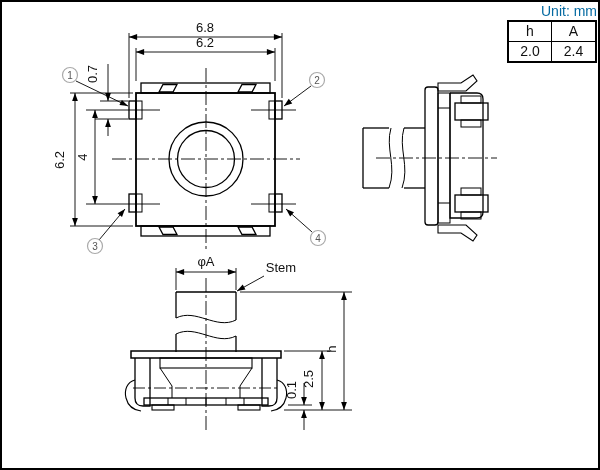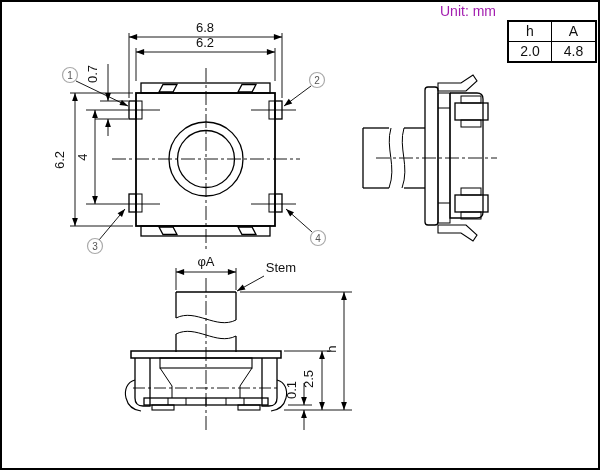--- a/index.html
+++ b/index.html
@@ -2,22 +2,22 @@
 <html><head>
 <meta charset="utf-8">
 <style>
   html,body{margin:0;padding:0;background:#fff;}
   #stage{position:relative;width:600px;height:470px;background:#ffffff;overflow:hidden;
          font-family:"Liberation Sans", sans-serif;}
   svg{position:absolute;left:0;top:0;}
   svg text{fill:#111;font-family:"Liberation Sans", sans-serif;font-size:13px;}
   .callout-digit{font-size:10px;fill:#555;}
   
-  #unit-label{position:absolute;top:3px;left:440px;width:157px;
-              font-size:14px;color:#a21caf;}
+  #unit-label{position:absolute;top:3px;left:440px;width:157px;text-align:right;
+              font-size:14px;color:#0369a1;}
   #spec-table{position:absolute;top:20px;left:507px;width:90px;height:43px;
               display:grid;grid-template-columns:1fr 1fr;grid-template-rows:1fr 1fr;
               border:2px solid #000;box-sizing:border-box;}
   #spec-table .cell{display:flex;align-items:center;justify-content:center;
               font-size:14px;color:#111;border-right:1.5px solid #000;border-bottom:1.5px solid #000;
               box-sizing:border-box;}
   #spec-table .cell:nth-child(2n){border-right:none;}
   #spec-table .cell:nth-child(n+3){border-bottom:none;}
 </style>
 </head>
@@ -228,16 +228,16 @@
         <text x="296" y="390" text-anchor="middle" transform="rotate(-90 296 390)" stroke="none">0.1</text>
       </g>
     </g>
   </svg>
 
   <div id="unit-label">Unit: mm</div>
   <div id="spec-table">
     <div class="cell">h</div>
     <div class="cell">A</div>
     <div class="cell">2.0</div>
-    <div class="cell">4.8</div>
+    <div class="cell">2.4</div>
   </div>
 
 </div>
 
 </body></html>

